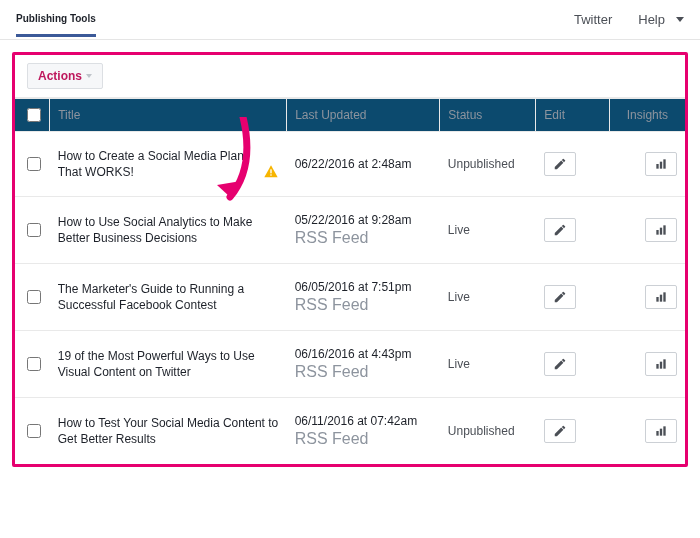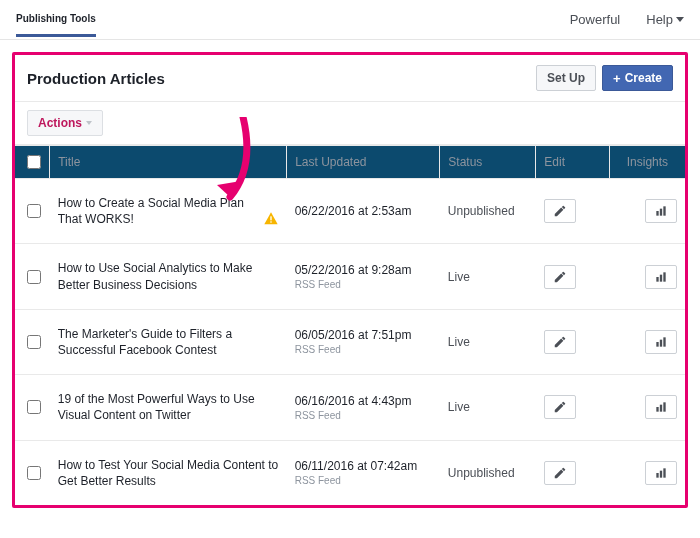--- a/index.html
+++ b/index.html
@@ -26,21 +26,21 @@
     border-bottom: 3px solid #3b5998;
   }
   .topbar .right {
     margin-left: auto;
     display: flex;
     gap: 26px;
     align-items: center;
     color: #4b4f56;
     font-size: 13px;
   }
-  .help { display: flex; align-items: center; gap: 3px; }
+  .help { display: flex; align-items: center; gap: 11px; }
   .caret-down {
     width: 0; height: 0;
     border-left: 4px solid transparent;
     border-right: 4px solid transparent;
     border-top: 5px solid #4b4f56;
   }
   .panel {
     margin: 12px;
     border: 3px solid #e6006f;
     border-radius: 2px;
@@ -146,21 +146,21 @@
   tbody tr:last-child td { border-bottom: none; }
   input.chk {
     width: 14px; height: 14px;
     accent-color: #8d949e;
   }
   .title-cell { display: flex; align-items: flex-end; gap: 6px; }
   .title-text { flex: 1; line-height: 1.35; color: #1d2129; }
   .warn-icon {
     width: 16px; height: 16px; flex-shrink: 0;
   }
-  .subtext { color: #8d949e; font-size: 10px; margin-top: 2px; }
+  .subtext { color: #8d949e; font-size: 16px; margin-top: 2px; }
   .date-main { color: #1d2129; }
   .icon-btn {
     width: 32px; height: 24px;
     border: 1px solid #ccd0d5;
     background: #fff;
     border-radius: 2px;
     display: inline-flex;
     align-items: center;
     justify-content: center;
     cursor: pointer;
@@ -183,40 +183,31 @@
     border-right: 3px solid transparent;
     border-top: 4px solid #bfc4ca;
   }
 </style>
 </head>
 <body>
 
 <div class="topbar">
   <div class="tab">Publishing Tools</div>
   <div class="right">
-    <div>Powerful</div>
+    <div>Twitter</div>
     <div class="help">
       <span>Help</span>
       <span class="caret-down"></span>
     </div>
   </div>
 </div>
 
 <div class="panel-wrap">
   <div class="panel">
 
-    <div class="panel-header">
-      <h2>Production Articles</h2>
-      <div class="spacer"></div>
-      <button class="btn">Set Up</button>
-      <button class="btn btn-primary">
-        <span class="plus">+</span>
-        <span>Create</span>
-      </button>
-    </div>
 
     <div class="toolbar">
       <button class="btn actions-btn">
         <span>Actions</span>
         <span class="caret-down-sm"></span>
       </button>
     </div>
 
     <table class="grid">
       <colgroup>
@@ -244,21 +235,21 @@
               <div class="title-cell">
                 <div class="title-text">How to Create a Social Media Plan That WORKS!</div>
                 <svg class="warn-icon" viewBox="0 0 24 24">
                   <path fill="#f7b500" d="M12 2 L22 20 L2 20 Z"></path>
                   <rect x="11" y="8" width="2" height="6" fill="#fff"></rect>
                   <rect x="11" y="15.5" width="2" height="2" fill="#fff"></rect>
                 </svg>
               </div>
             </td>
             <td>
-              <div class="date-main">06/22/2016 at 2:53am</div>
+              <div class="date-main">06/22/2016 at 2:48am</div>
             </td>
             <td><span>Unpublished</span></td>
             <td><span class="icon-btn">
                 <svg class="icon-pencil" viewBox="0 0 24 24">
                   <path fill="#4b4f56" d="M3 17.25V21h3.75L17.81 9.94l-3.75-3.75L3 17.25zM20.71 7.04a1 1 0 0 0 0-1.41l-2.34-2.34a1 1 0 0 0-1.41 0l-1.83 1.83 3.75 3.75 1.83-1.83z"></path>
                 </svg>
               </span></td>
             <td style="text-align:right"><span class="icon-btn">
                 <svg class="icon-bars" viewBox="0 0 24 24">
                   <rect x="4" y="12" width="4" height="8" fill="#4b4f56"></rect>
@@ -289,21 +280,21 @@
                   <rect x="4" y="12" width="4" height="8" fill="#4b4f56"></rect>
                   <rect x="10" y="8" width="4" height="12" fill="#4b4f56"></rect>
                   <rect x="16" y="4" width="4" height="16" fill="#4b4f56"></rect>
                 </svg>
               </span></td>
           </tr>
           <tr>
             <td><input type="checkbox" class="chk" style=""></td>
             <td>
               <div class="title-cell">
-                <div class="title-text">The Marketer's Guide to Filters a Successful Facebook Contest</div>
+                <div class="title-text">The Marketer's Guide to Running a Successful Facebook Contest</div>
               </div>
             </td>
             <td>
               <div class="date-main">06/05/2016 at 7:51pm</div>
               <div class="subtext">RSS Feed</div>
             </td>
             <td><span>Live</span></td>
             <td><span class="icon-btn">
                 <svg class="icon-pencil" viewBox="0 0 24 24">
                   <path fill="#4b4f56" d="M3 17.25V21h3.75L17.81 9.94l-3.75-3.75L3 17.25zM20.71 7.04a1 1 0 0 0 0-1.41l-2.34-2.34a1 1 0 0 0-1.41 0l-1.83 1.83 3.75 3.75 1.83-1.83z"></path>

